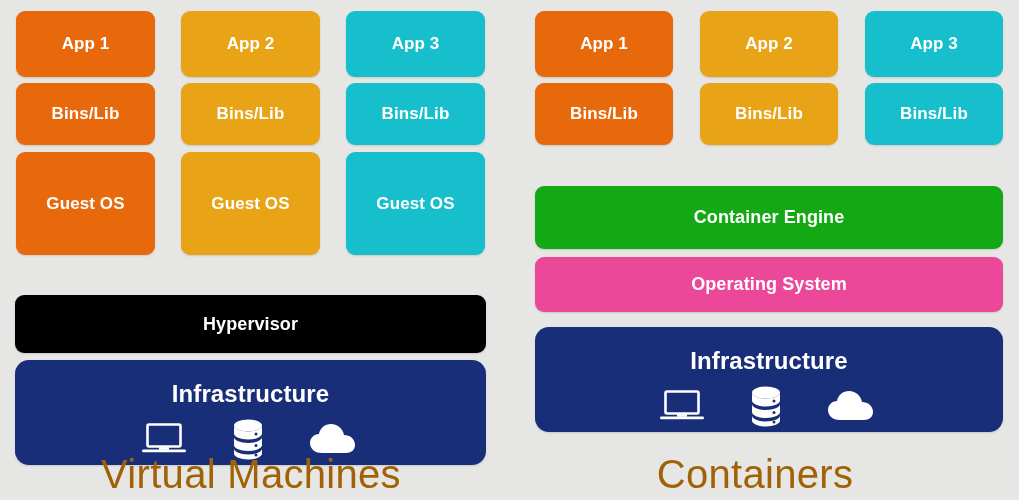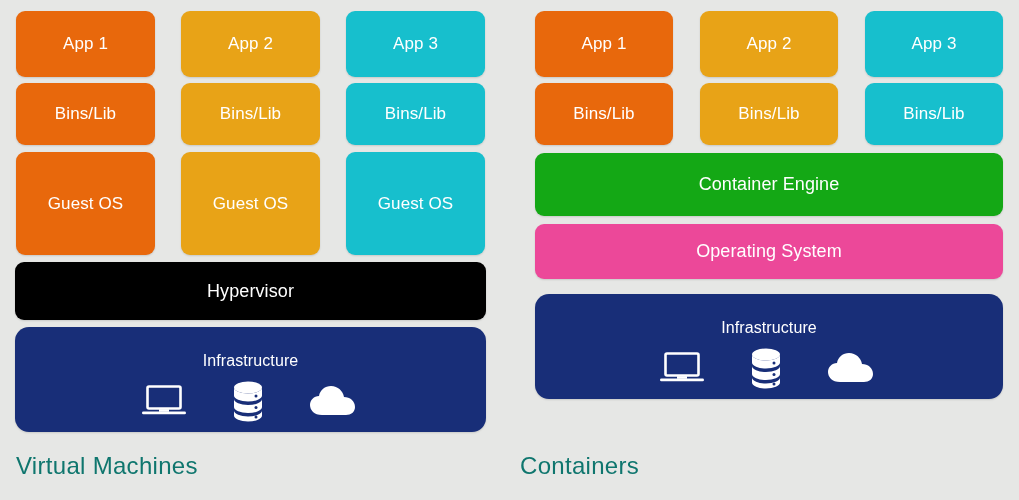--- a/index.html
+++ b/index.html
@@ -20,58 +20,59 @@
   }
   .box {
     position: absolute;
     box-sizing: border-box;
     border-radius: 9px;
     color: #ffffff;
     display: flex;
     align-items: center;
     justify-content: center;
     font-size: 17px;
-    font-weight: 400;
+    font-weight: 700;
     letter-spacing: 0.1px;
     text-align: center;
     white-space: nowrap;
     box-shadow: 0 1px 2px rgba(0,0,0,0.13);
   }
   .box.wide {
     font-size: 18px;
+    margin-top: 33px;
   }
   .box.infra {
     border-radius: 14px;
     align-items: flex-start;
     justify-content: center;
     flex-direction: column;
   }
   .infra-label {
     width: 100%;
     text-align: center;
-    font-size: 16px;
+    font-size: 24px;
     color: #ffffff;
   }
   .infra-icons {
     width: 100%;
     display: flex;
     align-items: center;
     justify-content: center;
     gap: 44px;
     margin-top: 10px;
   }
   .icon {
     display: block;
     line-height: 0;
   }
   .caption {
     position: absolute;
-    text-align: left;
-    color: #0f766e;
-    font-size: 24px;
+    text-align: center;
+    color: #a16207;
+    font-size: 40px;
     font-weight: 300;
     letter-spacing: 0.3px;
     white-space: nowrap;
   }
 </style>
 </head>
 <body>
 
 <div id="stage">
     <div class="box" style="left: 16px; top: 11px; width: 139px; height: 66px; background: rgb(232, 104, 12);">App 1</div>

